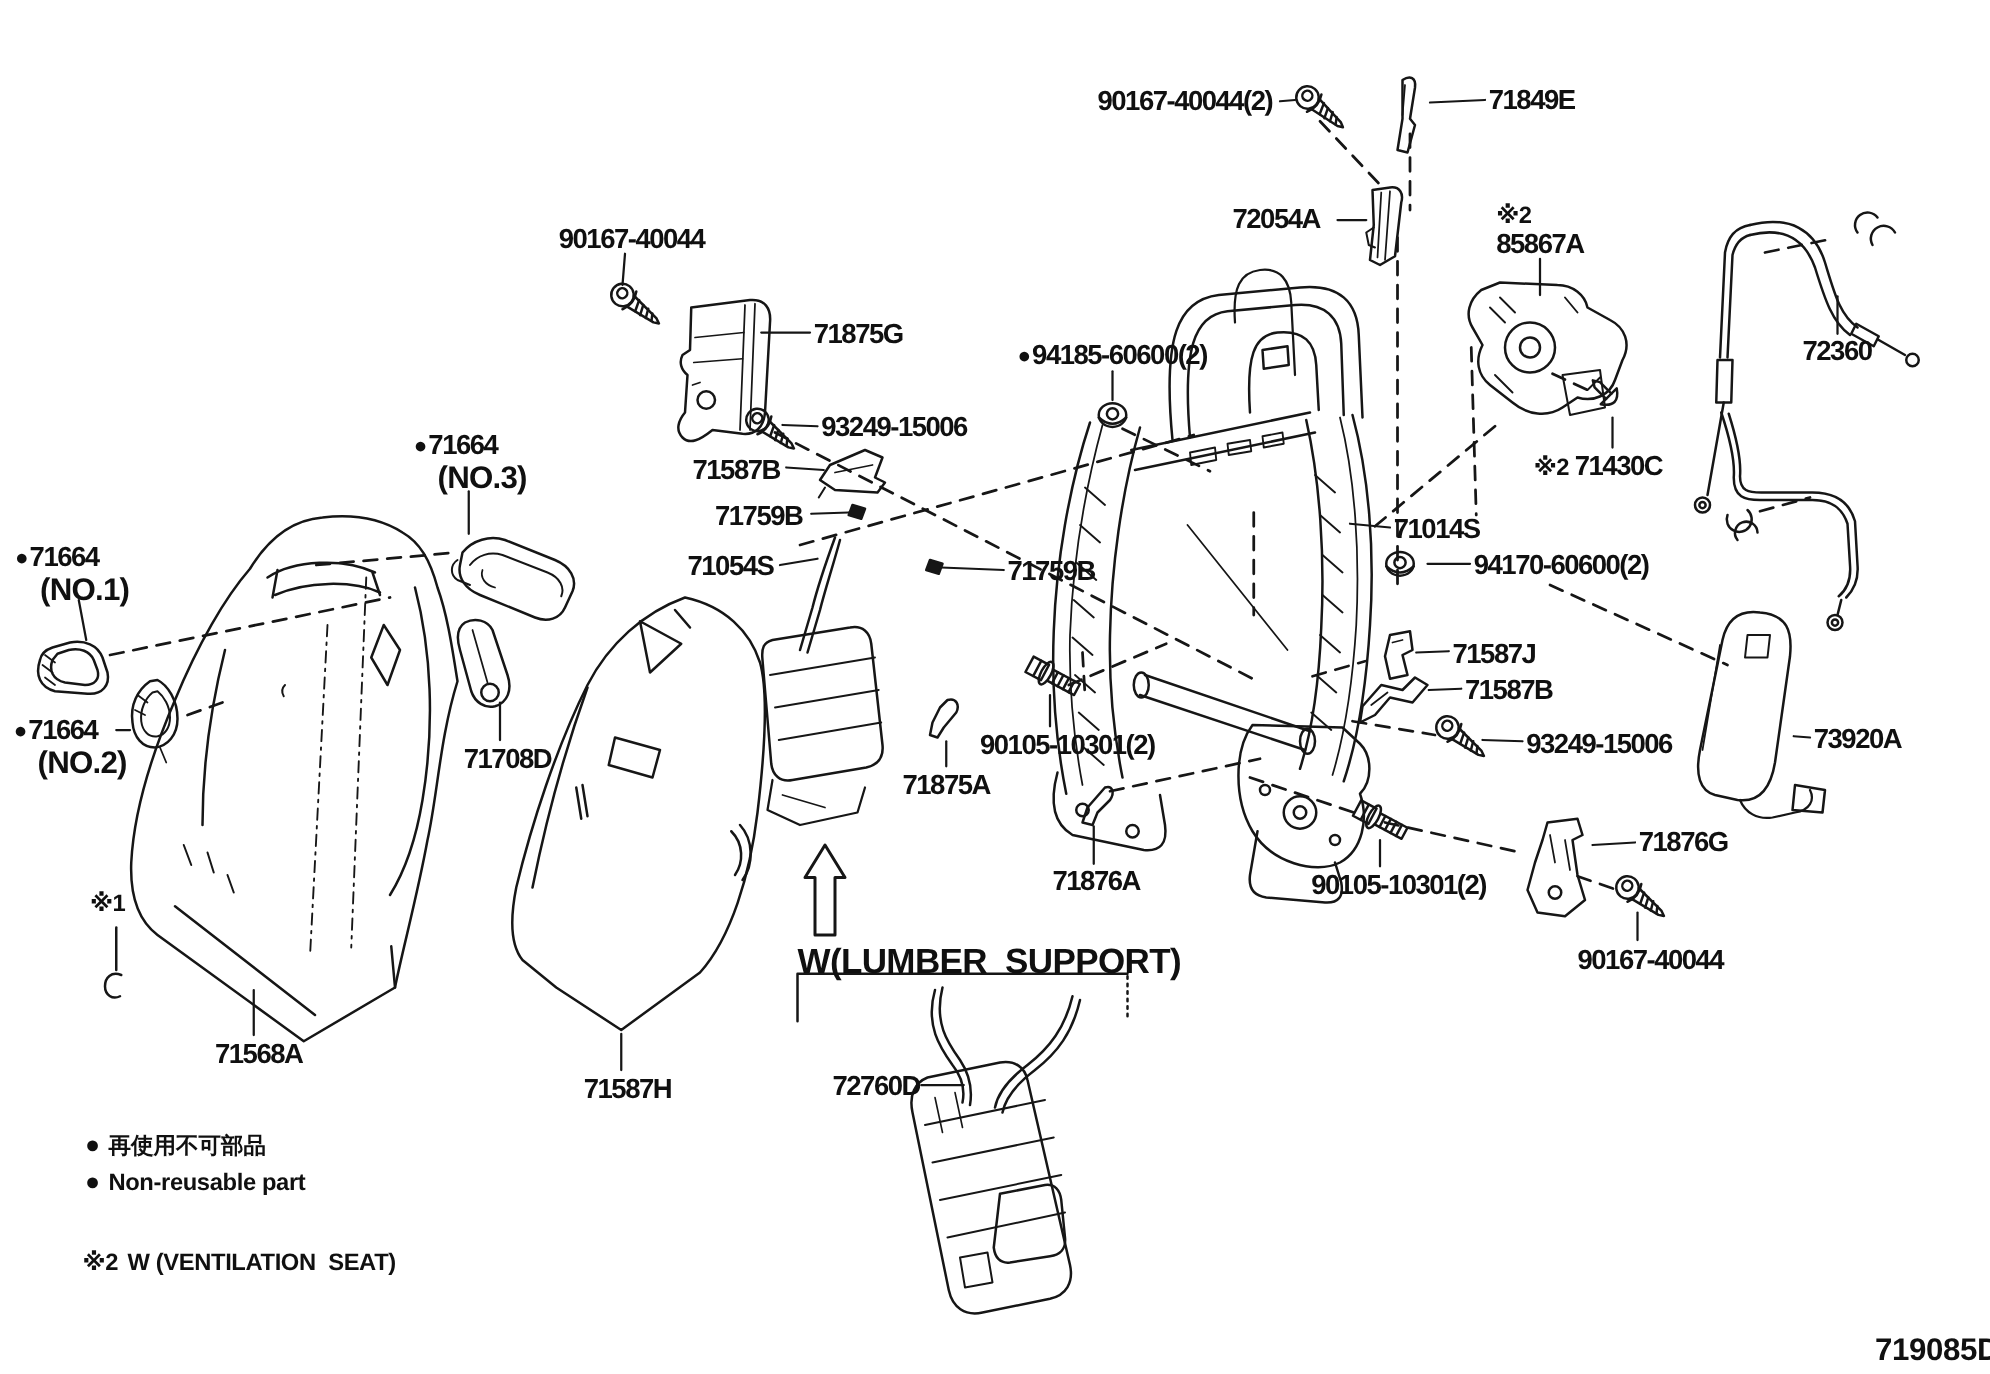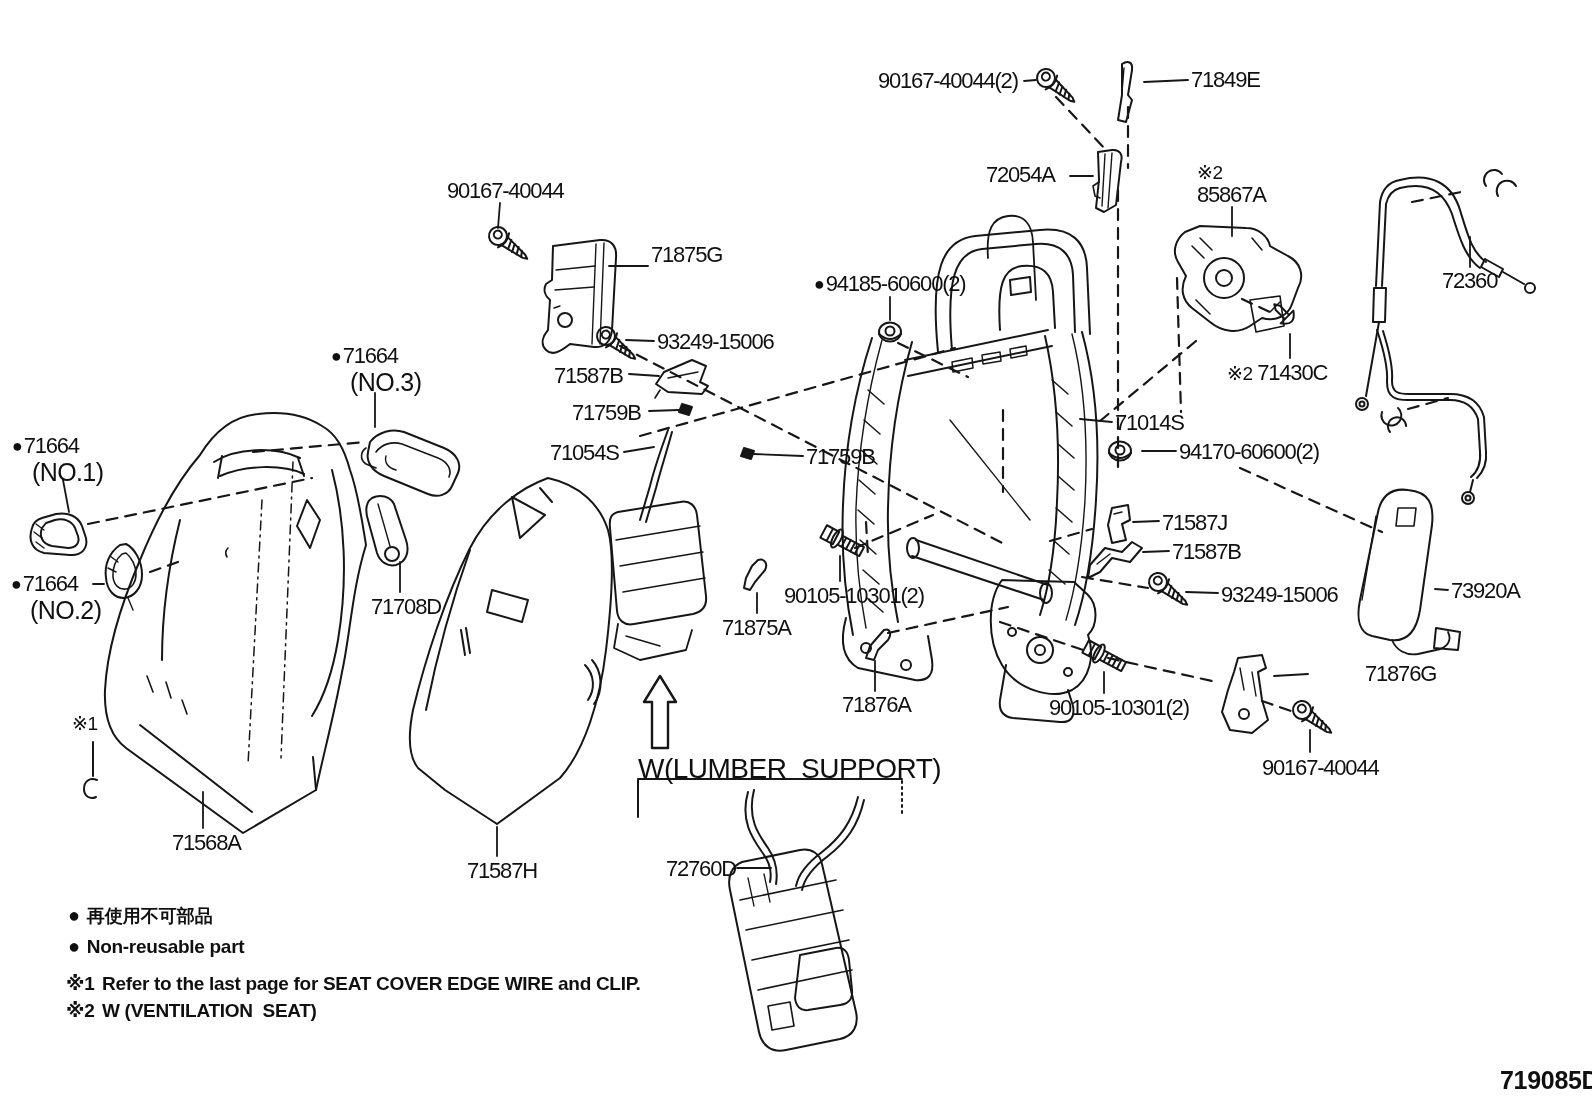--- a/index.html
+++ b/index.html
@@ -1,19 +1,19 @@
 <!DOCTYPE html>
 <html><head>
 <meta charset="utf-8">
 <style>
   html,body{margin:0;padding:0;background:#fff}
   #stage{position:relative;width:1592px;height:1099px;background:#ffffff;overflow:hidden;
          font-family:"Liberation Sans","DejaVu Sans",sans-serif;color:#111}
   #art{position:absolute;left:0;top:0}
-  .lbl{position:absolute;font-weight:400;font-size:22px;line-height:1.0;letter-spacing:-1.2px;
+  .lbl{position:absolute;font-weight:700;font-size:22px;line-height:1.0;letter-spacing:-1.2px;
        white-space:pre;color:#101010}
   .sub{font-size:25px;letter-spacing:-0.6px}
   .mk{font-size:18px;margin-right:2px;vertical-align:1px}
   .pre2{font-size:19px;letter-spacing:-0.5px}
   .callout{font-size:28px;letter-spacing:-0.5px}
   .note{position:absolute;font-weight:700;font-size:19px;letter-spacing:-0.3px;white-space:pre;color:#101010}
   .noteref{display:inline-block;min-width:36px}
   .legendrow .mk{font-size:20px;vertical-align:0}
   .jp{font-size:18px;letter-spacing:0}
   .docnum{position:absolute;font-weight:700;font-size:25px;letter-spacing:-0.3px;color:#101010}
@@ -333,21 +333,21 @@
   </g>
 </svg>
 
 <div class="lbl" style="left:878px;top:70px">90167-40044(2)</div>
 <div class="lbl" style="left:1191px;top:69px">71849E</div>
 <div class="lbl" style="left:986px;top:164px">72054A</div>
 <div class="lbl pre2" style="left:1197px;top:163px">※2</div>
 <div class="lbl" style="left:1197px;top:184px">85867A</div>
 <div class="lbl" style="left:1442px;top:270px">72360</div>
 <div class="lbl" style="left:447px;top:180px">90167-40044</div>
-<div class="lbl" style="left:651px;top:244px">71875G</div>
+<div class="lbl" style="left:651px;top:256px">71875G</div>
 <div class="lbl" style="left:657px;top:331px">93249-15006</div>
 <div class="lbl" style="left:554px;top:365px">71587B</div>
 <div class="lbl" style="left:572px;top:402px">71759B</div>
 
 <div class="lbl" style="left:814px;top:273px"><span class="mk">●</span><span>94185-60600(2)</span></div>
 
 <div class="lbl" style="left:331px;top:345px"><span class="mk">●</span><span>71664</span></div>
 <div class="lbl sub" style="left:350px;top:370px">(NO.3)</div>
 
 <div class="lbl" style="left:12px;top:435px"><span class="mk">●</span><span>71664</span></div>
@@ -362,30 +362,29 @@
 <div class="lbl" style="left:1179px;top:441px">94170-60600(2)</div>
 <div class="lbl" style="left:1227px;top:362px"><span class="pre2">※2 </span><span>71430C</span></div>
 <div class="lbl" style="left:1162px;top:512px">71587J</div>
 <div class="lbl" style="left:1172px;top:541px">71587B</div>
 <div class="lbl" style="left:784px;top:585px">90105-10301(2)</div>
 <div class="lbl" style="left:1221px;top:584px">93249-15006</div>
 <div class="lbl" style="left:1451px;top:580px">73920A</div>
 <div class="lbl" style="left:722px;top:617px">71875A</div>
 <div class="lbl" style="left:842px;top:694px">71876A</div>
 <div class="lbl" style="left:1049px;top:697px">90105-10301(2)</div>
-<div class="lbl" style="left:1365px;top:663px">71876G</div>
+<div class="lbl" style="left:1311px;top:663px">71876G</div>
 <div class="lbl" style="left:1262px;top:757px">90167-40044</div>
 <div class="lbl" style="left:371px;top:596px">71708D</div>
 <div class="lbl" style="left:172px;top:832px">71568A</div>
 <div class="lbl" style="left:467px;top:860px">71587H</div>
 <div class="lbl" style="left:666px;top:858px">72760D</div>
 
 <div class="lbl callout" style="left:638px;top:755px">W(LUMBER  SUPPORT)</div>
 <div class="lbl pre2" style="left:72px;top:714px">※1</div>
 
 <div class="note legendrow" style="left:68px;top:904px"><span class="mk">●</span> <span class="jp">再使用不可部品</span></div>
 <div class="note legendrow" style="left:68px;top:935px"><span class="mk">●</span> <span>Non-reusable part</span></div>
-<div class="note" style="left:66px;top:972px"><span class="noteref">※1</span><span>Refer to the last page for SEAT COVER EDGE WIRE and CLIP.</span></div>
 <div class="note" style="left:66px;top:999px"><span class="noteref">※2</span><span>W (VENTILATION  SEAT)</span></div>
 
 <div class="docnum" style="left:1500px;top:1066px">719085D</div>
 
 </div>
 
 </body></html>

